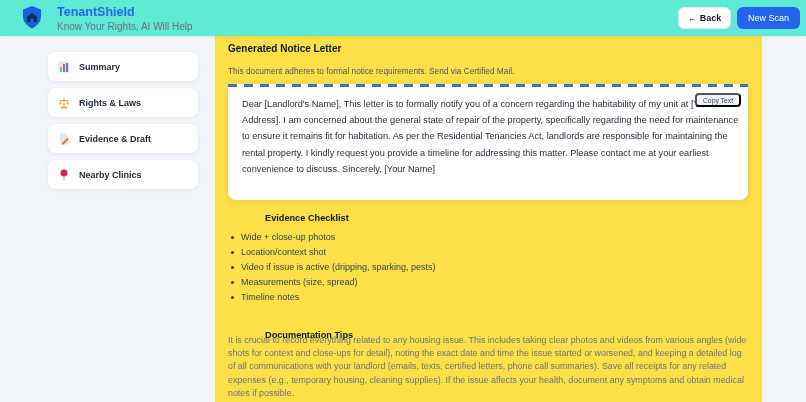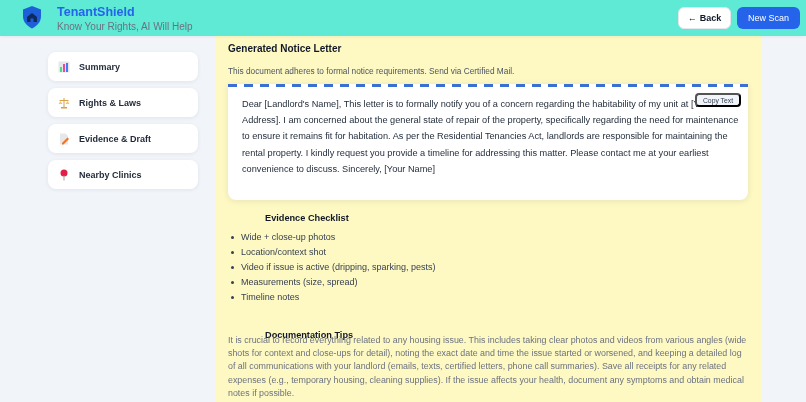--- a/index.html
+++ b/index.html
@@ -45,21 +45,21 @@
       width: 150px; height: 29px; margin-bottom: 7px;
       background: #fff; border-radius: 8px;
       box-shadow: 0 1px 4px rgba(15, 23, 42, 0.07);
       display: flex; align-items: center; padding-left: 10px;
       cursor: pointer;
     }
     .nav-item .nav-icon { width: 12px; height: 12px; margin-right: 9px; display: inline-flex; align-items: center; justify-content: center; }
     .nav-item .nav-label { font-size: 9px; font-weight: 700; color: #1f2937; }
     .main {
       position: absolute; left: 215px; top: 36px; width: 547px; height: 366px;
-      background: #fef9c3;
+      background: #fde047;
     }
     .h-title {
       position: absolute; left: 13px; top: 7px;
       font-size: 10px; font-weight: 700; color: #111827;
     }
     .h-sub {
       position: absolute; left: 13px; top: 30px;
       font-size: 8.3px; color: #4b5563;
     }
     .letter {

